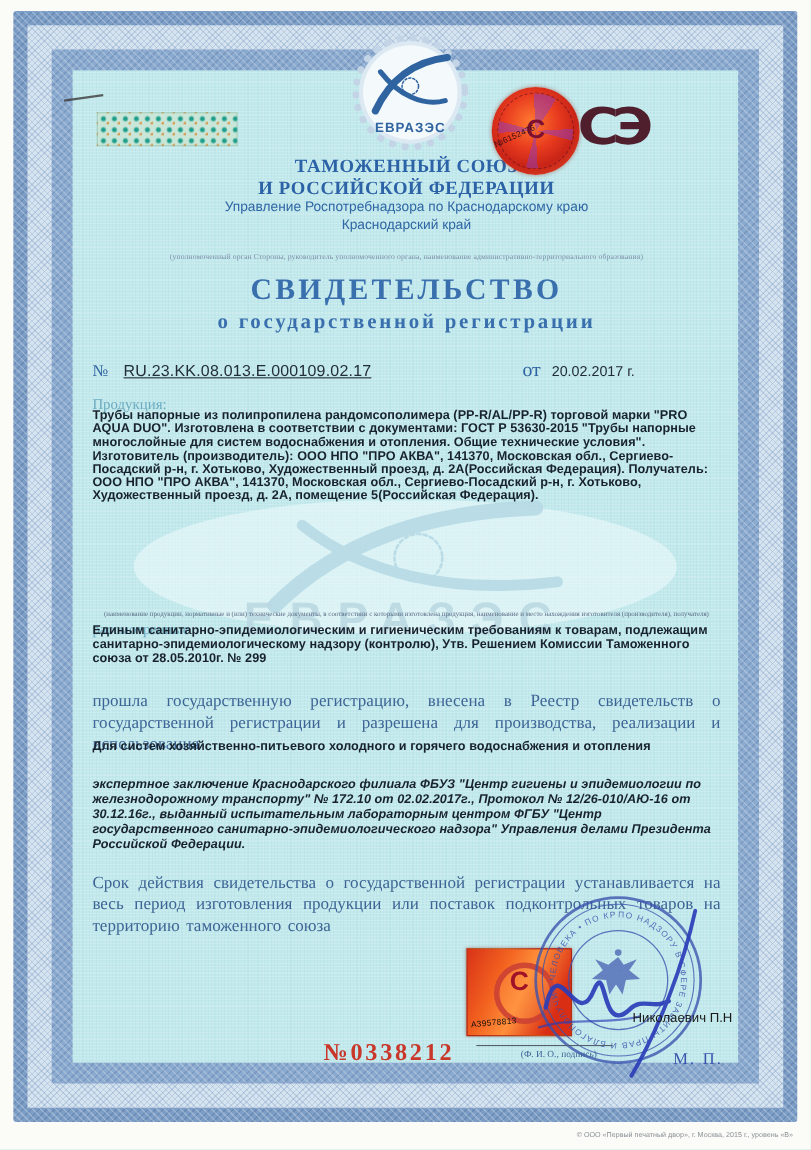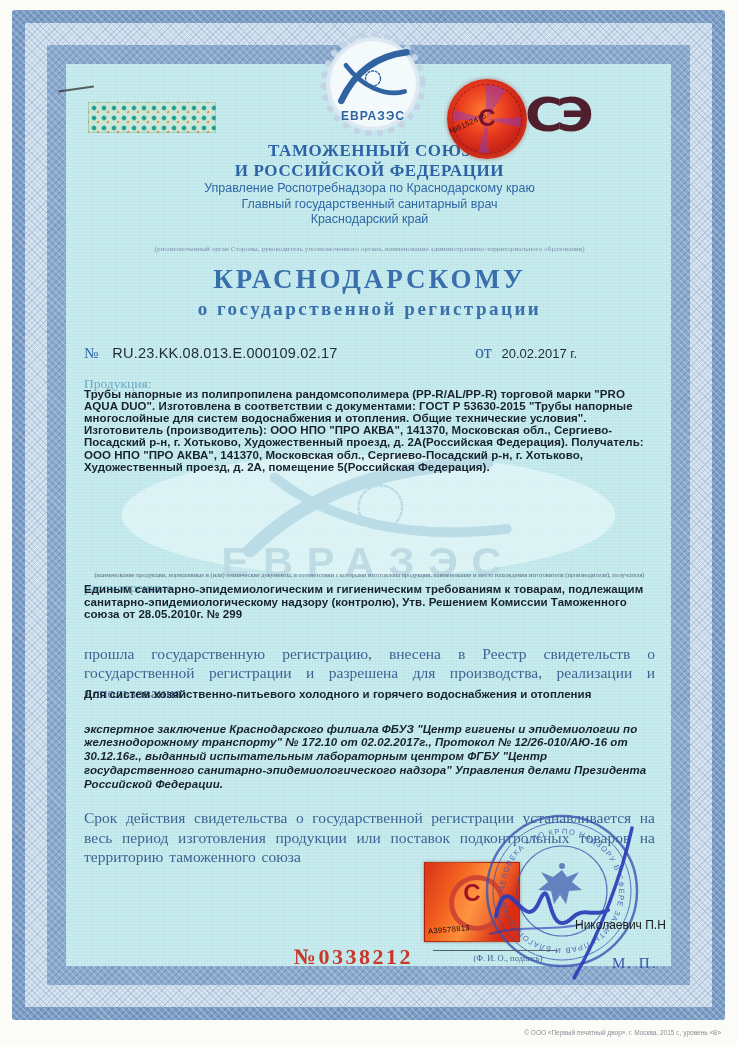--- a/index.html
+++ b/index.html
@@ -37,21 +37,21 @@
   .hdr .a { font-family:"Liberation Sans", sans-serif; font-size:12.5px; line-height:15.5px; color:#2f66a4; }
 
   .cap1 { margin-top:17px; text-align:center; font-size:7px; color:#7c8faa; letter-spacing:.1px; }
 
   .title { margin-top:11px; text-align:center; color:#3a6fae; }
   .title .main { font-size:27px; font-weight:bold; letter-spacing:3px; line-height:30px; }
   .title .sub  { font-size:19px; font-weight:bold; letter-spacing:2.5px; line-height:24px; margin-top:3px; }
 
   .numline { margin-top:9px; display:flex; align-items:baseline; padding-right:78px; }
   .numline .no   { font-size:15px; color:#2f64a0; }
-  .numline .num  { font-family:"Liberation Sans", sans-serif; font-size:14.5px; color:#222d3a; margin-left:14px; letter-spacing:.2px; }
+  .numline .num  { font-family:"Liberation Sans", sans-serif; font-size:14.5px; color:#222d3a; margin-left:14px; letter-spacing:.2px;text-decoration:underline; }
   .numline .from { font-size:18px; color:#2f64a0; margin-left:auto; margin-right:10px;margin-top:12px; }
   .numline .date { font-family:Liberation Sans, sans-serif; font-size:13px; color:#222d3a;text-align:right; }
 
   .faded-label { font-size:13.5px; color:rgba(90,160,185,.85); }
 
   .filled { font-family:"Liberation Sans", sans-serif; font-weight:bold; font-size:11.5px;
             line-height:12.3px; color:#17222e; letter-spacing:.05px; text-align:left; }
 
   .product { margin-top:13px; }
   .product .filled { margin-top:-4px; line-height:12.2px; }
@@ -161,28 +161,27 @@
       </div>
 
       <div class="se-logo">СЭ</div>
 
       <div class="col">
 
         <div class="hdr">
           <div class="t">ТАМОЖЕННЫЙ СОЮЗ</div>
           <div class="t">И РОССИЙСКОЙ ФЕДЕРАЦИИ</div>
           <div class="a">Управление Роспотребнадзора по Краснодарскому краю</div>
-          <div class="a">Главный государственный санитарный врач</div>
           <div class="a">Краснодарский край</div>
         </div>
 
         <div class="cap1">(уполномоченный орган Стороны, руководитель уполномоченного органа, наименование административно-территориального образования)</div>
 
         <div class="title">
-          <div class="main">КРАСНОДАРСКОМУ</div>
+          <div class="main">СВИДЕТЕЛЬСТВО</div>
           <div class="sub">о государственной регистрации</div>
         </div>
 
         <div class="numline">
           <span class="no">№</span>
           <span class="num">RU.23.KK.08.013.Е.000109.02.17</span>
           <span class="from">от</span>
           <span class="date">20.02.2017 г.</span>
         </div>
 

